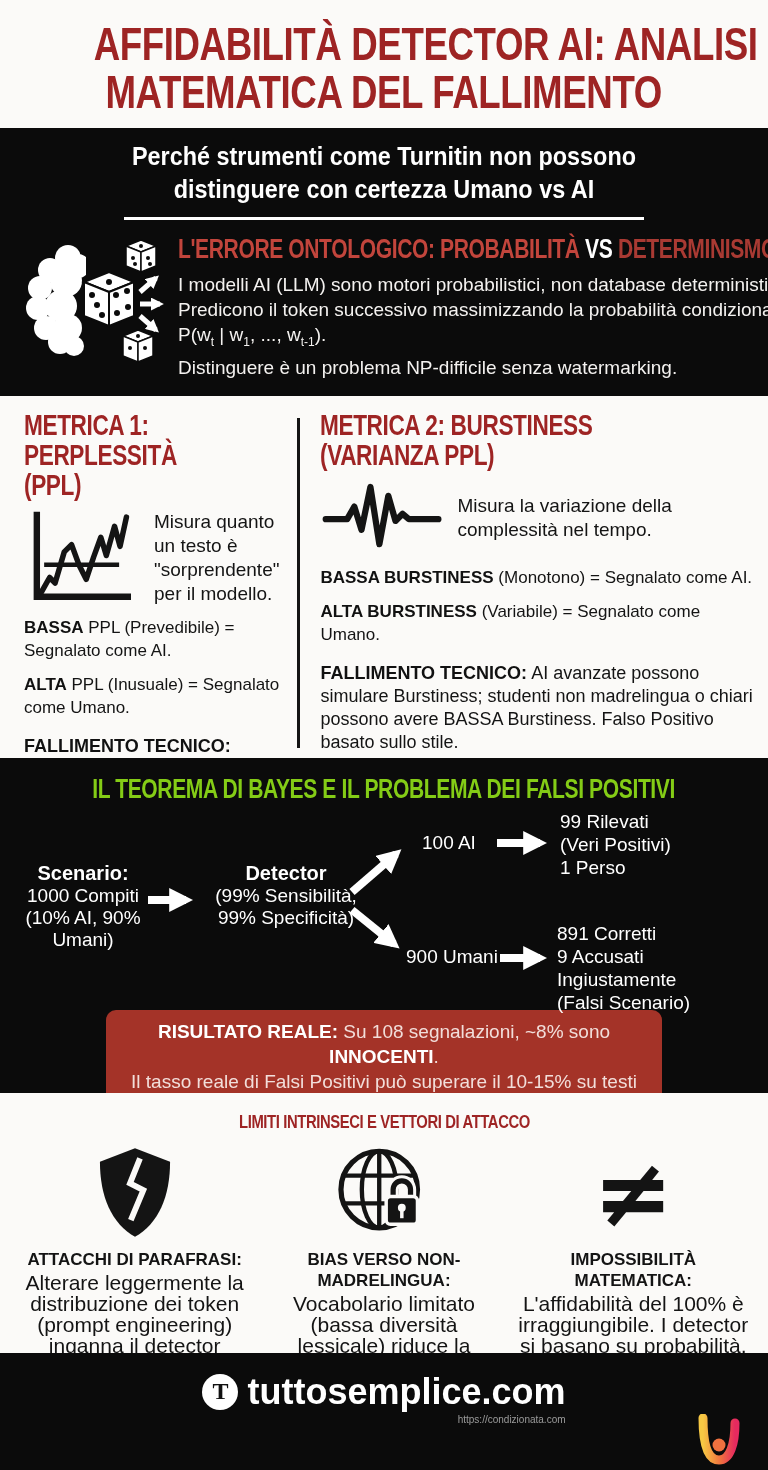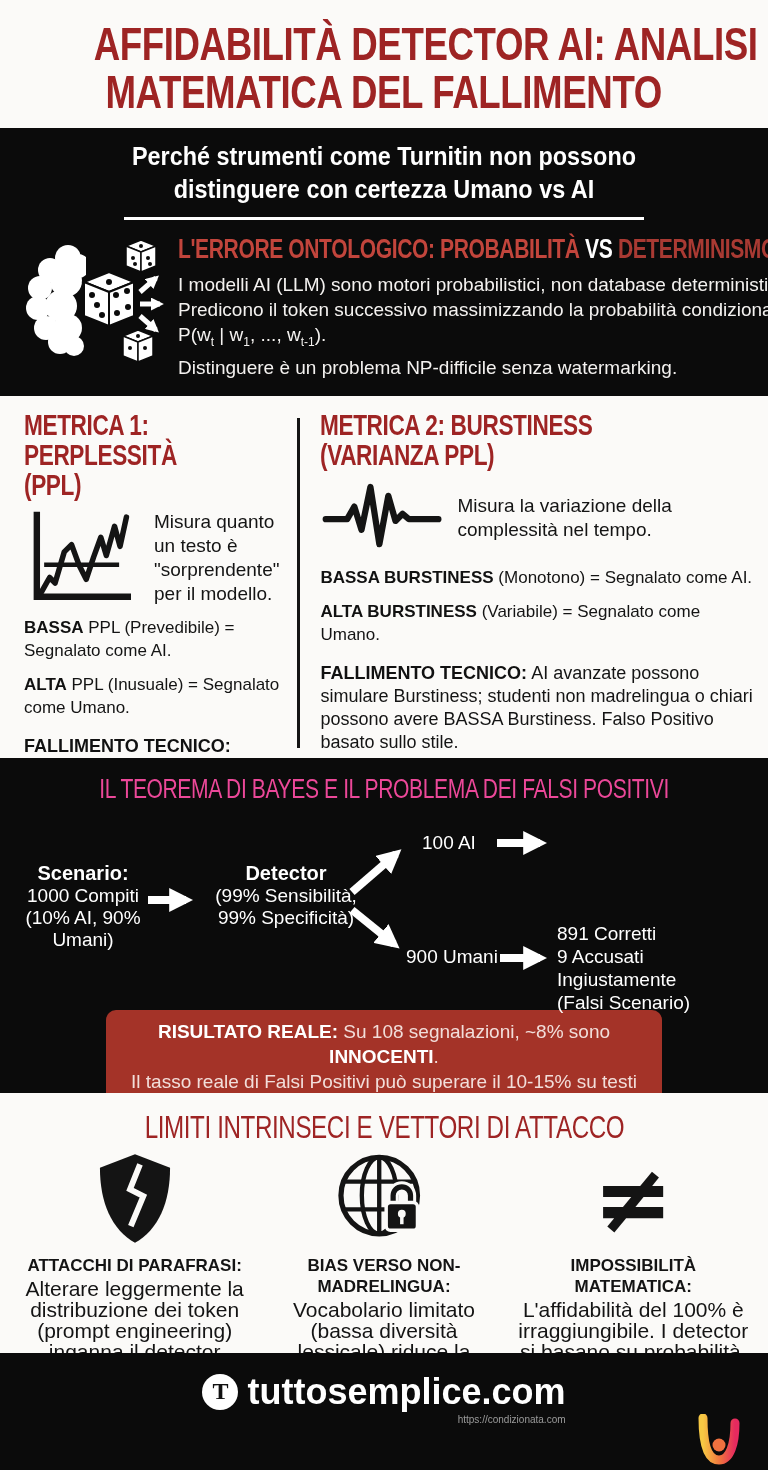--- a/index.html
+++ b/index.html
@@ -40,33 +40,33 @@
   .m-title .cond { letter-spacing:-0.5px; }
   .m-title-wrap2 { width:440px; }
   .icon-row { display:flex; align-items:center; margin-bottom:8px; }
   .icon-row .cap { font-size:19px; line-height:24px; padding-left:12px; }
   .m-item { font-size:17px; line-height:23px; margin-bottom:11px; }
   .m-fail { font-size:18px; line-height:23px; margin-top:16px; }
   .m-item b, .m-fail b { color:#111; }
 
   
   .bayes { height:335px; padding-top:16px; overflow:hidden; }
-  .bayes-title { text-align:center; color:#ec4899; font-weight:normal; font-size:27px; line-height:30px; margin-bottom:4px; }
+  .bayes-title { text-align:center; color:#84cc16; font-weight:bold; font-size:27px; line-height:30px; margin-bottom:4px; }
   .flow { position:relative; height:196px; font-size:19px; }
   .flow .node { position:absolute; color:#FFFFFF; }
   .flow .center { text-align:center; }
   .flow b { font-size:20px; }
   .flow-lines { position:absolute; left:0; top:0; width:768px; height:196px; }
   .rline { line-height:23px; }
   .result-box { width:556px; margin:6px auto 0; background:#A43328; border-radius:10px; padding:9px 14px 11px; text-align:center; color:#F2DEDA; font-size:19px; line-height:25px; }
   .result-box b { color:#FFFFFF; }
 
   
   .limits { height:260px; padding-top:14px; text-align:center; overflow:hidden; }
-  .limits-title { color:#9E2424; font-weight:normal; font-size:31px; line-height:30px; margin-bottom:8px;margin-top:6px; }
+  .limits-title { color:#9E2424; font-weight:bold; font-size:19px; line-height:30px; margin-bottom:8px; }
   .limit-cols { display:flex; padding:0 10px; }
   .lcol { flex:1; padding:0 6px; }
   .licon { height:96px; display:flex; align-items:center; justify-content:center; margin-bottom:8px; }
   .neq { font-size:96px; font-weight:bold; line-height:90px; color:#141414; font-family:"DejaVu Sans", sans-serif; }
   .lhead { font-weight:bold; font-size:17px; line-height:21px; margin-bottom:2px; }
   .lbody { font-size:21px; line-height:21px; }
 
   
   .footer { height:145px; background:#0B0B0B; position:relative; padding-top:18px; }
   .brand-wrap { width:max-content; margin:0 auto; text-align:right; }
@@ -232,20 +232,25 @@
           <path d="M500,150 H540" marker-end="url(#ahB)"></path>
         </g>
       </svg>
       <div class="node center" style="left:8px; top:54px; width:150px;">
         <b>Scenario:</b><br><span>1000 Compiti (10% AI, 90% Umani)</span>
       </div>
       <div class="node center" style="left:202px; top:54px; width:168px;">
         <b>Detector</b><br><span>(99% Sensibilità, 99% Specificità)</span>
       </div>
       <div class="node" style="left:422px; top:24px;">100 AI</div>
+      <div class="node" style="left:560px; top:2px;">
+        <div class="rline">99 Rilevati</div>
+        <div class="rline">(Veri Positivi)</div>
+        <div class="rline">1 Perso</div>
+      </div>
       <div class="node" style="left:406px; top:138px;">900 Umani</div>
       <div class="node" style="left:557px; top:114px;">
         <div class="rline">891 Corretti</div>
         <div class="rline">9 Accusati Ingiustamente</div>
         <div class="rline">(Falsi Scenario)</div>
       </div>
     </div>
 
     <div class="result-box">
       <div><b>RISULTATO REALE:</b><span> Su 108 segnalazioni, ~8% sono </span><b>INNOCENTI</b><span>.</span></div>

